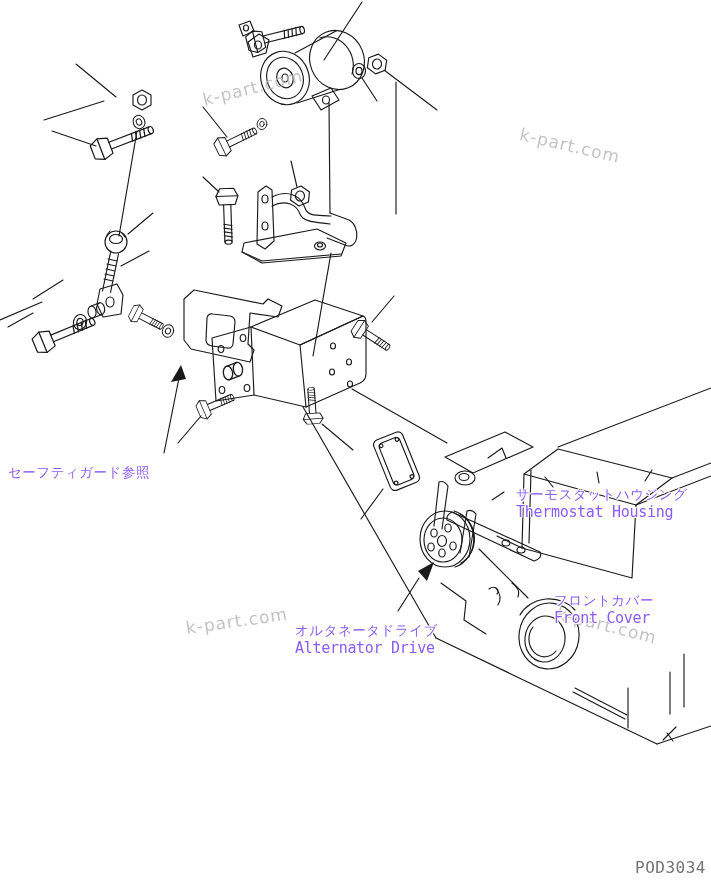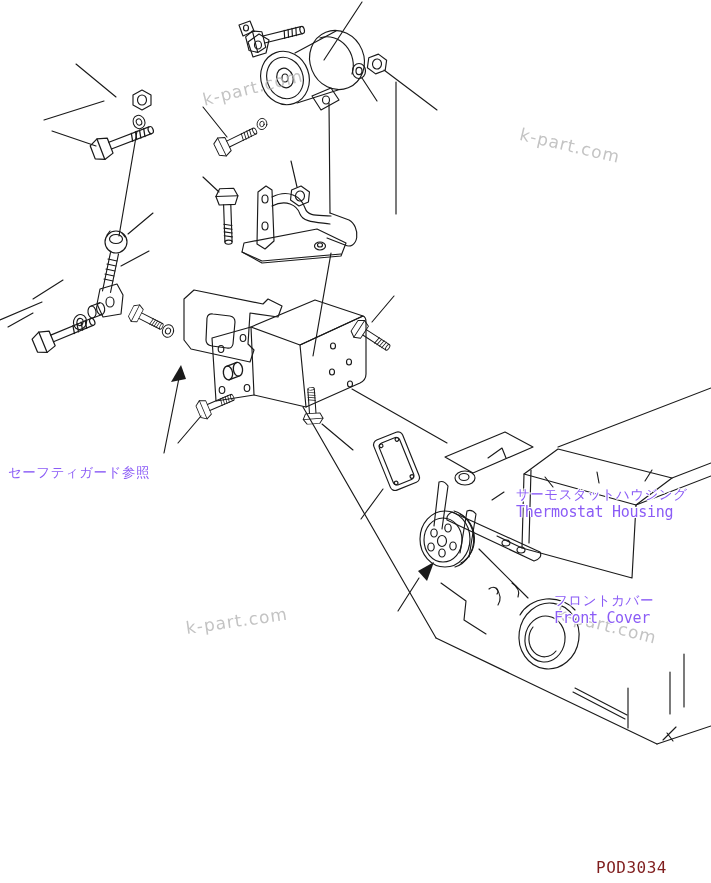--- a/index.html
+++ b/index.html
@@ -10,22 +10,22 @@
   svg.art .fill{fill:#1a1a1a;stroke:none;}
   .label{position:absolute;text-align:left;color:#8b5cf6;
          text-shadow:1px 0 0 #fff,-1px 0 0 #fff,0 1px 0 #fff,0 -1px 0 #fff,
                      1px 1px 0 #fff,-1px -1px 0 #fff;}
   .label .jp{display:block;font-size:13.5px;line-height:17px;letter-spacing:.5px;
              font-family:"DejaVu Sans","Liberation Sans",sans-serif;}
   .label .en{display:block;font-size:15px;line-height:18px;letter-spacing:-.3px;}
   .wm{position:absolute;color:#b5b5b5;opacity:.8;font-size:17px;letter-spacing:1px;
       font-family:"DejaVu Sans","Liberation Sans",sans-serif;transform-origin:left center;
       white-space:nowrap;pointer-events:none;}
-  .part-id{position:absolute;left:596px;top:858px;width:110px;
-           font-size:16px;letter-spacing:.5px;color:#7f1d1d;}
+  .part-id{position:absolute;left:596px;top:858px;width:110px;text-align:right;
+           font-size:16px;letter-spacing:.5px;color:#737373;}
 </style>
 </head>
 <body>
 
 <div class="canvas">
 
 <svg class="art" width="711" height="883" viewBox="0 0 711 883">
   <defs>
     <g id="bolt">
       <path d="M-11,-7 L-3,-11 L6,-8 L6,8 L-3,11 L-11,7 Z"></path>
@@ -282,16 +282,20 @@
   <span class="jp">セーフティガード参照</span>
 </div>
 <div class="label" style="left:516px;top:486px;width:220px;">
   <span class="jp">サーモスタットハウジング</span>
   <span class="en">Thermostat Housing</span>
 </div>
 <div class="label" style="left:554px;top:592px;width:180px;">
   <span class="jp">フロントカバー</span>
   <span class="en">Front Cover</span>
 </div>
+<div class="label" style="left:295px;top:622px;width:180px;">
+  <span class="jp">オルタネータドライブ</span>
+  <span class="en">Alternator Drive</span>
+</div>
 
 <div class="part-id">POD3034</div>
 
 </div>
 
 </body></html>

